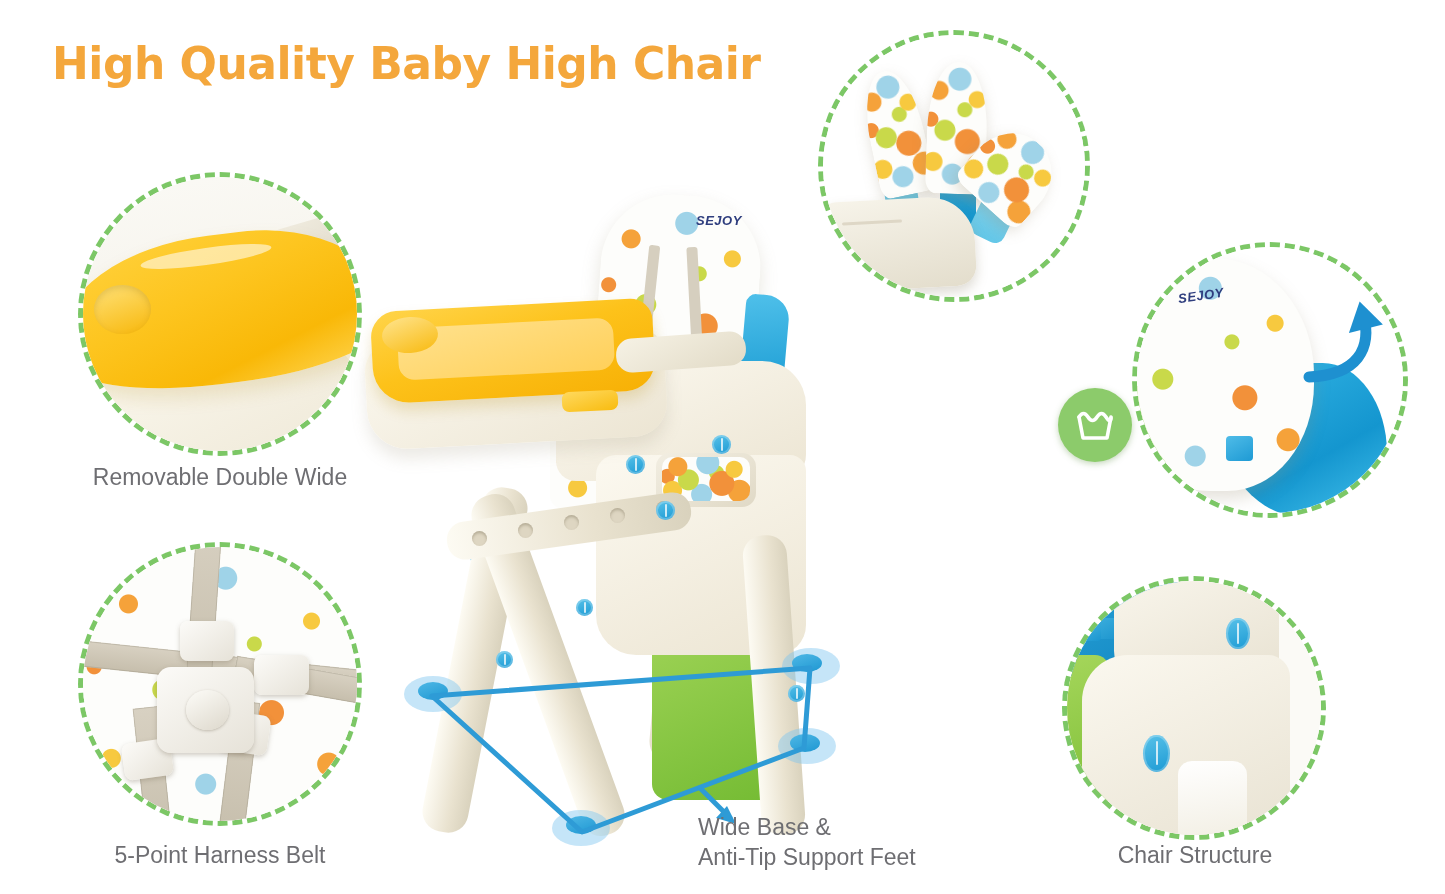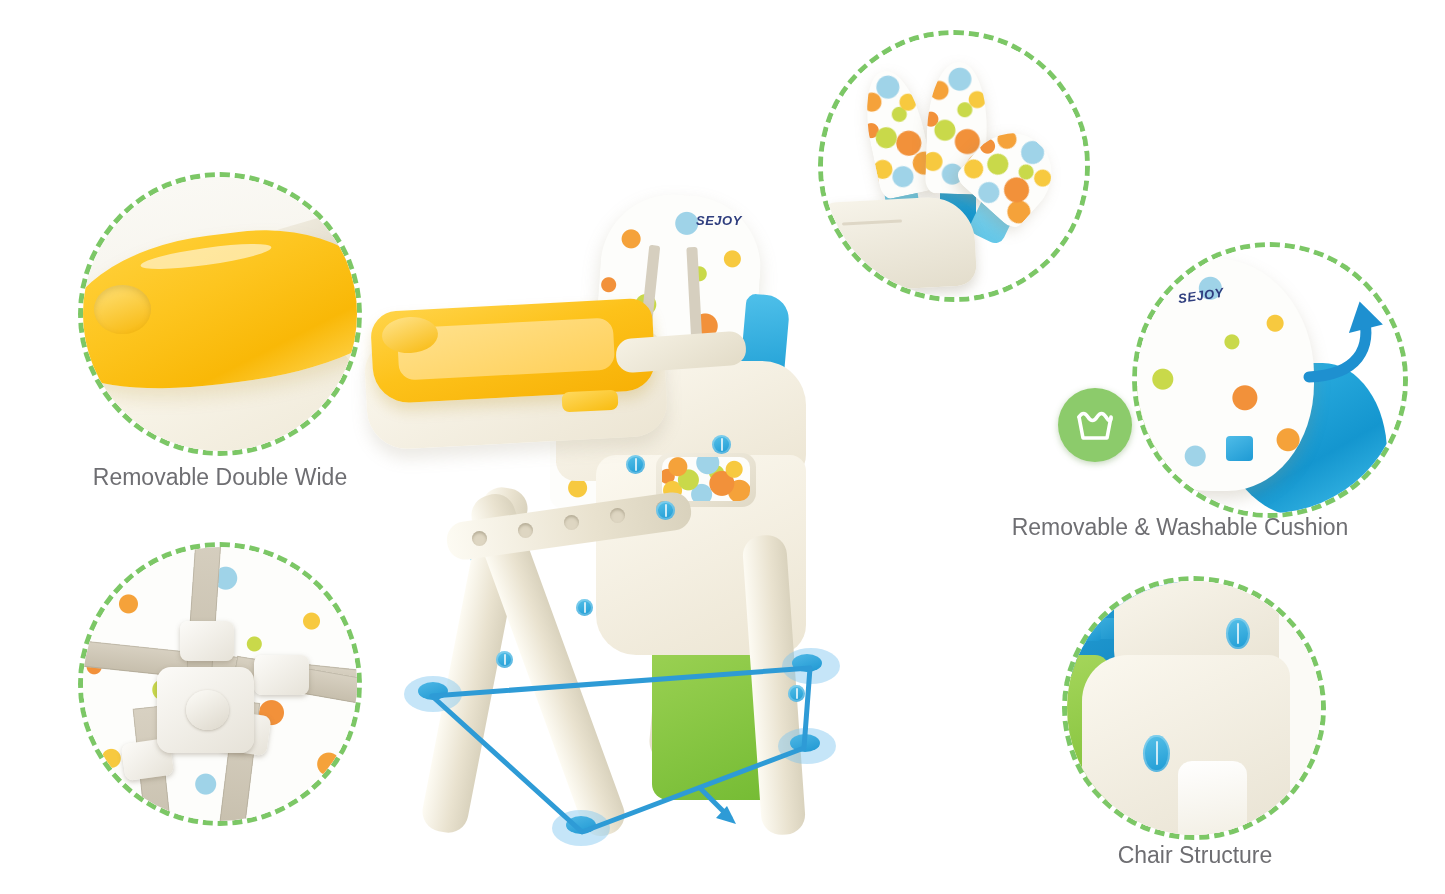--- a/index.html
+++ b/index.html
@@ -141,20 +141,21 @@
   .foot{position:absolute;border-radius:50%;background:rgba(126,197,240,.45);}
   .footcap{position:absolute;border-radius:50%;background:linear-gradient(160deg,#4FB8E6,#1E97D2);}
 
   svg{display:block;overflow:visible;}
 </style>
 </head>
 <body>
 
 <div class="stage">
 
+  <div id="page-title">High Quality Baby High Chair</div>
 
   <div class="circle" style="left:78px;top:172px;width:284px;height:284px;">
     <div class="inner">
       <div class="ph tray-photo">
         <div class="tray-cream"></div>
         <div class="tray-arm"></div>
         <div class="tray-blob"></div>
         <div class="tray-cup"></div>
         <div class="tray-hl"></div>
       </div>
@@ -175,20 +176,21 @@
         <div class="buckle" style="left:36%;top:28%;width:19%;height:14%;"></div>
         <div class="buckle" style="left:62%;top:40%;width:19%;height:14%;"></div>
         <div class="buckle" style="left:16%;top:70%;width:17%;height:13%;transform:rotate(-8deg);"></div>
         <div class="buckle" style="left:50%;top:60%;width:17%;height:14%;transform:rotate(8deg);"></div>
         <div class="buckle" style="left:28%;top:44%;width:34%;height:30%;border-radius:14px;"></div>
         <div style="position:absolute;left:38%;top:52%;width:15%;height:14%;border-radius:50%;
                     background:linear-gradient(150deg,#fdfcf8,#ddd8cc);box-shadow:0 1px 3px rgba(120,110,90,.4);"></div>
       </div>
     </div>
   </div>
+  <div class="caption cap-center" style="left:30px;top:840px;width:380px;">5-Point Harness Belt</div>
 
   <div class="circle" style="left:818px;top:30px;width:272px;height:272px;">
     <div class="inner">
       <div class="ph" style="background:#ffffff;">
         <div class="back-blue" style="left:24%;top:42%;width:12%;height:28%;transform:rotate(-8deg);
              background:linear-gradient(180deg,#8FD9F0,#55C0E4);"></div>
         <div class="back-blue" style="left:45%;top:40%;width:13%;height:32%;
              background:linear-gradient(180deg,#3FB6E4,#0F94CE);"></div>
         <div class="back-blue" style="left:60%;top:52%;width:13%;height:26%;transform:rotate(26deg);
              background:linear-gradient(180deg,#9BDCF2,#63C7E8);"></div>
@@ -220,21 +222,20 @@
     </div>
   </div>
   <div class="wash-badge" style="left:1058px;top:388px;width:74px;height:74px;">
     <span>
       <svg width="42" height="40" viewBox="0 0 42 40">
         <path d="M5 12 q4.5 -7 9 0 q4.5 7 9 0 q4.5 -7 9 0 q4.5 7 5 1" stroke="#ffffff" stroke-width="3.6" fill="none" stroke-linecap="round" stroke-linejoin="round"></path>
         <path d="M5 12 L 9 33 L 33 33 L 37 12" stroke="#ffffff" stroke-width="3.6" fill="none" stroke-linecap="round" stroke-linejoin="round"></path>
       </svg>
     </span>
   </div>
-  <div class="caption cap-center" style="left:985px;top:512px;width:390px;">Removable &amp; Washable Cushion</div>
 
   <div class="circle" style="left:1062px;top:576px;width:264px;height:264px;">
     <div class="inner">
       <div class="ph" style="background:#fbfaf6;">
         <div class="ss-blue" style="left:-14%;top:-6%;width:58%;height:44%;"></div>
         <div style="position:absolute;left:-6%;top:16%;width:30%;height:8%;
              background:linear-gradient(150deg,#55C2E9,#1A93CD);border-radius:6px;"></div>
         <div style="position:absolute;left:6%;top:12%;width:9%;height:13%;
              background:linear-gradient(150deg,#5FC7EB,#1B96D0);border-radius:4px;"></div>
         <div class="ss-green" style="left:-16%;top:30%;width:34%;height:60%;"></div>
@@ -326,14 +327,16 @@
   <div class="footcap" style="left:790px;top:734px;width:30px;height:18px;"></div>
   <div class="footcap" style="left:566px;top:816px;width:30px;height:18px;"></div>
 
   <svg style="position:absolute;left:0;top:0;width:1445px;height:894px;pointer-events:none;">
     <polygon points="432,696 810,668 804,748 582,832" fill="none" stroke="#2E9BD6" stroke-width="5" stroke-linejoin="round"></polygon>
     <g>
       <path d="M700 788 L 730 818" stroke="#2E9BD6" stroke-width="5" stroke-linecap="round" fill="none"></path>
       <path d="M736 824 L 716 818 L 727 806 Z" fill="#2E9BD6"></path>
     </g>
   </svg>
+  <div class="caption cap-left" style="left:698px;top:812px;width:270px;">Wide Base &amp;
+Anti-Tip Support Feet</div>
 
 </div>
 
 </body></html>

